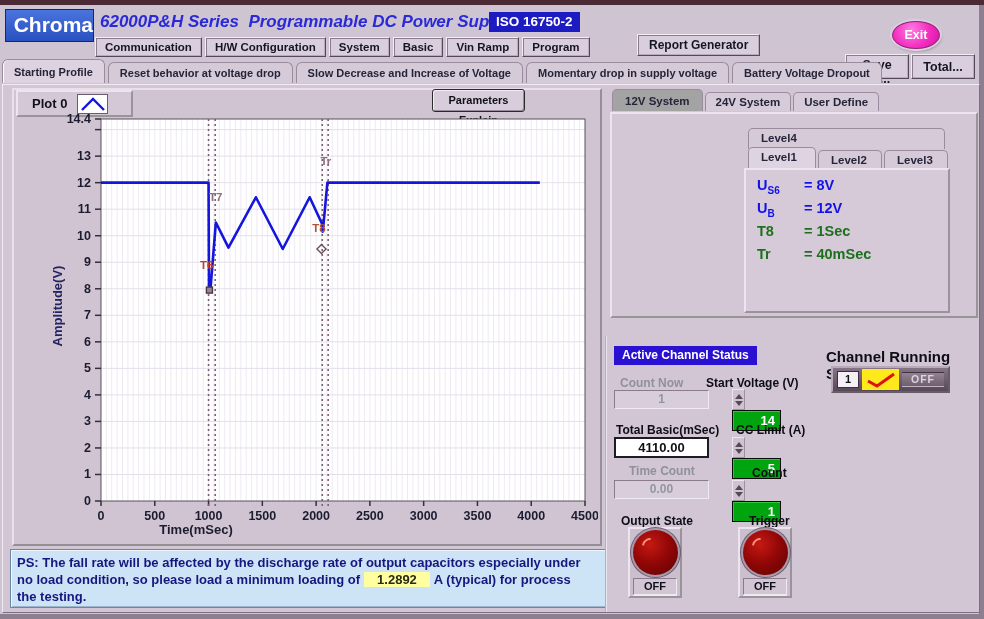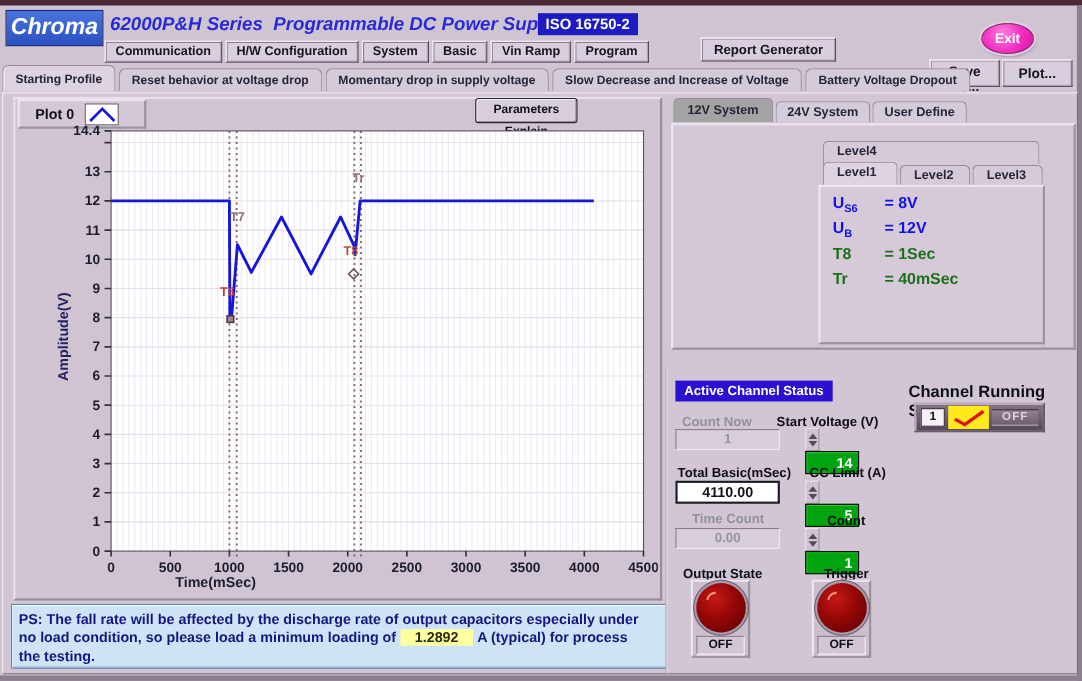--- a/index.html
+++ b/index.html
@@ -6,21 +6,21 @@
   *{box-sizing:border-box;font-family:"Liberation Sans","DejaVu Sans",sans-serif;}
   #win{position:relative;width:984px;height:619px;background:#cfc4d1;overflow:hidden;}
   .abs{position:absolute;}
 
   
   .topstrip{left:0;top:0;width:984px;height:5px;background:#4b2a35;}
   .rightstrip{left:979px;top:5px;width:5px;height:614px;background:#8d7f90;}
   .bottomstrip{left:0;top:614px;width:984px;height:5px;background:#8d7f90;}
 
   .logo{left:5px;top:9px;width:89px;height:33px;background:linear-gradient(180deg,#4a74dd 0%,#2a50c0 100%);
-    border:1px solid #16247e;color:#fff;font-style:italic;font-weight:bold;font-size:21px;text-align:center;line-height:30px;}
+    border:1px solid #16247e;color:#fff;font-weight:bold;font-size:21px;text-align:right;line-height:30px;}
   .apptitle{left:100px;top:12px;color:#2929d8;font-weight:bold;font-style:italic;font-size:17px;white-space:pre;}
   .isobadge{left:489px;top:12px;background:#1c1cc0;color:#fff;font-weight:bold;font-size:13.5px;padding:2px 7px 3px 7px;}
 
   .menurow{left:95px;top:37px;display:flex;gap:3px;}
   .mbtn,.raisedbtn{background:#d9cedd;border:1px solid #55485a;border-top-color:#f4edf6;border-left-color:#f4edf6;
     box-shadow:1px 1px 0 #8a7c8e inset, -1px -1px 0 #b9abbd inset;
     font-weight:bold;font-size:11.5px;color:#151520;padding:3px 9px;cursor:default;}
   .reportbtn{left:637px;top:34px;font-size:12px;padding:3px 11px;}
   .savebtn{left:845px;top:54px;width:64px;height:25px;font-size:12.5px;}
   .openbtn{left:911px;top:54px;width:64px;height:25px;font-size:12.5px;}
@@ -133,28 +133,28 @@
       <button class="mbtn">H/W Configuration</button>
       <button class="mbtn">System</button>
       <button class="mbtn">Basic</button>
       <button class="mbtn">Vin Ramp</button>
       <button class="mbtn">Program</button>
     </div>
 
   <button class="abs raisedbtn reportbtn">Report Generator</button>
   <div class="abs exitbtn">Exit</div>
   <button class="abs raisedbtn savebtn">Save As...</button>
-  <button class="abs raisedbtn openbtn">Plot...</button>
+  <button class="abs raisedbtn openbtn">Total...</button>
 
   <div class="abs tabrow">
 
   <div class="tab active">Starting Profile</div>
       <div class="tab">Reset behavior at voltage drop</div>
+      <div class="tab">Slow Decrease and Increase of Voltage</div>
       <div class="tab">Momentary drop in supply voltage</div>
-      <div class="tab">Slow Decrease and Increase of Voltage</div>
       <div class="tab">Battery Voltage Dropout</div>
     </div>
 
   <div class="abs mainpanel"></div>
 
   <div class="abs plotpanel"></div>
   <div class="abs legend">
     <span class="ltext">Plot 0</span>
     <span class="legendbox">
       <svg width="28" height="18" viewBox="0 0 28 18">

